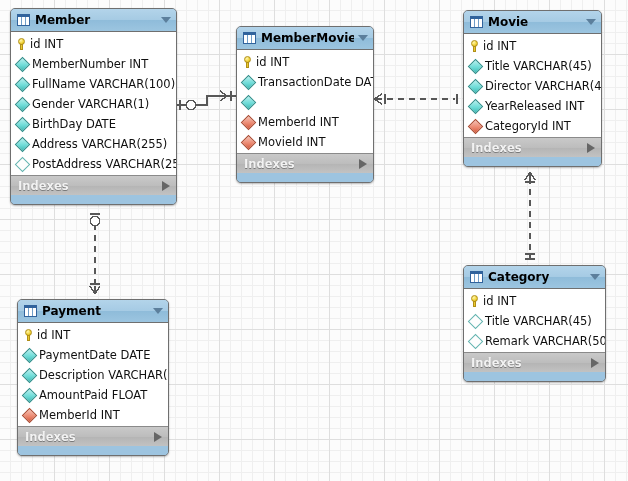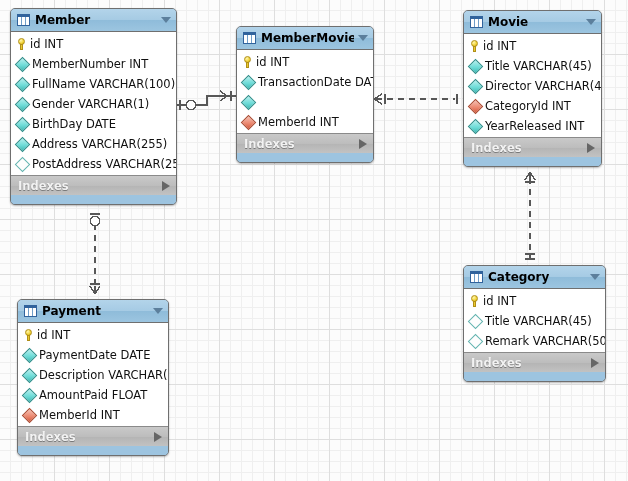--- a/index.html
+++ b/index.html
@@ -230,20 +230,24 @@
             <span class="ic ic-dia cyan"></span>
             <span class="col-label">TransactionDate DATE</span>
           </div>
           <div class="col">
             <span class="ic ic-dia cyan"></span>
           </div>
           <div class="col">
             <span class="ic ic-dia red"></span>
             <span class="col-label">MemberId INT</span>
           </div>
+          <div class="col">
+            <span class="ic ic-dia red"></span>
+            <span class="col-label">MovieId INT</span>
+          </div>
         </div>
         <div class="tbl-foot">
           <span class="foot-label">Indexes</span>
           <span class="foot-caret"></span>
         </div>
         <div class="tbl-bottom"></div>
       </div>
       <div class="tbl" style="left: 463px; top: 10px; width: 139px;">
         <div class="tbl-head">
           <span class="tbl-icon"></span>
@@ -255,29 +259,29 @@
             <span class="ic ic-key"></span>
             <span class="col-label">id INT</span>
           </div>
           <div class="col">
             <span class="ic ic-dia cyan"></span>
             <span class="col-label">Title VARCHAR(45)</span>
           </div>
           <div class="col">
             <span class="ic ic-dia cyan"></span>
             <span class="col-label">Director VARCHAR(45)</span>
+          </div>
+          <div class="col">
+            <span class="ic ic-dia cyan"></span>
+            <span class="col-label">YearReleased INT</span>
           </div>
           <div class="col">
             <span class="ic ic-dia red"></span>
             <span class="col-label">CategoryId INT</span>
           </div>
-          <div class="col">
-            <span class="ic ic-dia cyan"></span>
-            <span class="col-label">YearReleased INT</span>
-          </div>
         </div>
         <div class="tbl-foot">
           <span class="foot-label">Indexes</span>
           <span class="foot-caret"></span>
         </div>
         <div class="tbl-bottom"></div>
       </div>
       <div class="tbl" style="left: 463px; top: 265px; width: 143px;">
         <div class="tbl-head">
           <span class="tbl-icon"></span>

